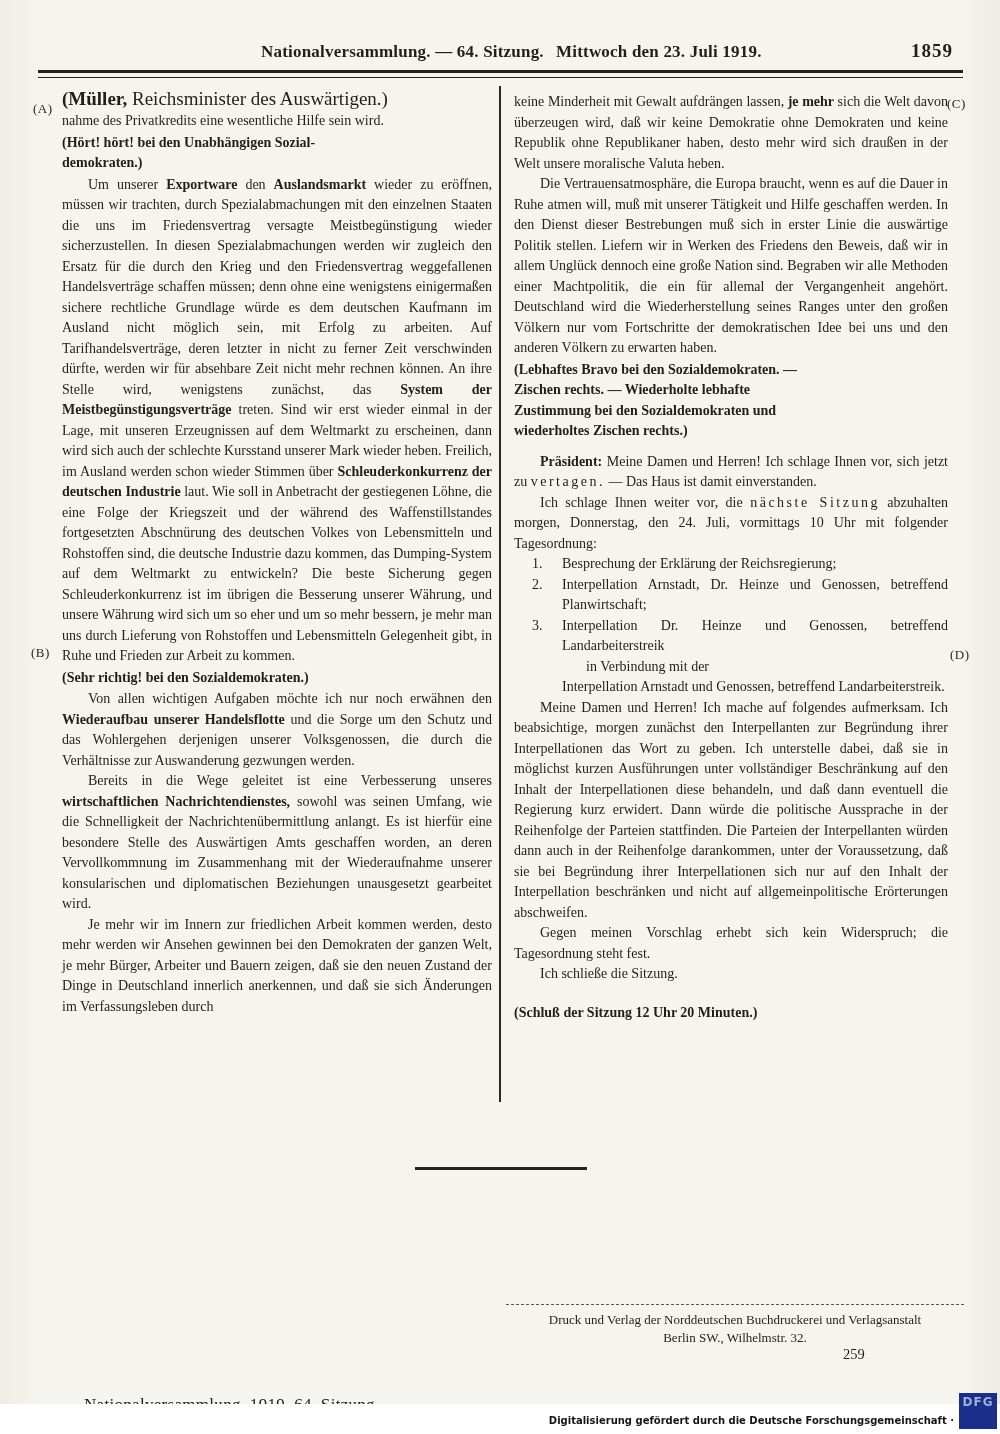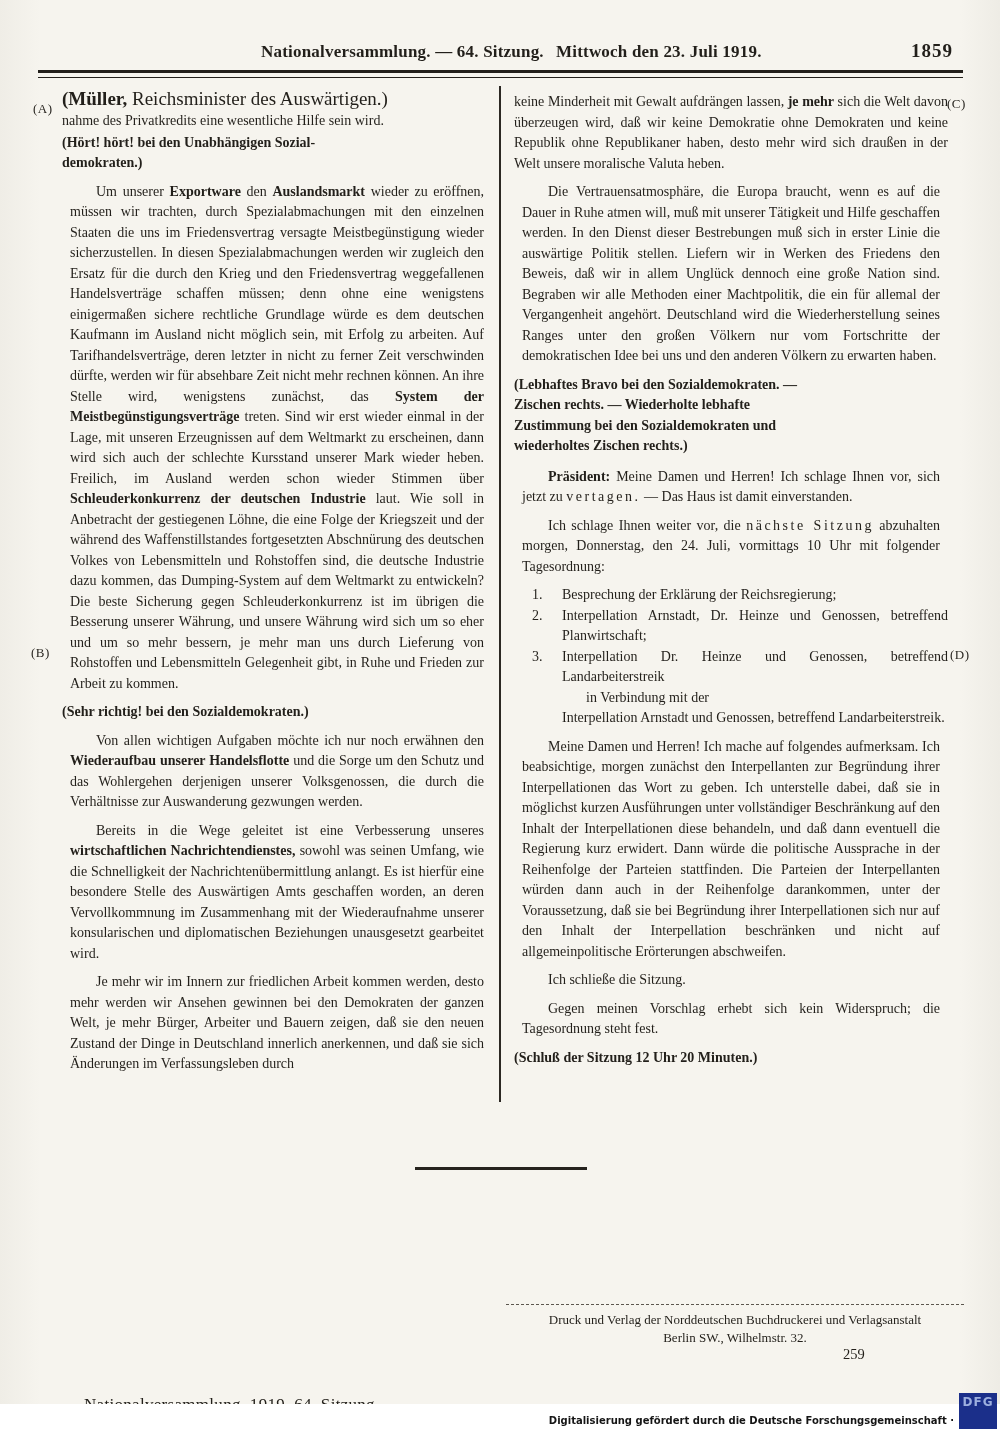--- a/index.html
+++ b/index.html
@@ -21,28 +21,28 @@
   .page-number{position:absolute;left:903px;top:-2px;font-size:19px;letter-spacing:1px;}
   .rule-double{
     position:absolute;top:70px;left:38px;width:925px;height:4px;
     border-top:3px solid #23201b;border-bottom:1px solid #23201b;
   }
   
   .divider{position:absolute;left:499px;top:86px;width:2px;height:1016px;background:#2c2823;}
   .col{position:absolute;top:90px;width:430px;font-size:14px;line-height:20.5px;text-align:justify;hyphens:auto;}
   .col-left{left:62px;}
   .col-right{left:514px;top:92px;width:434px;}
-  .ind{text-indent:26px;margin:8px;}
+  .ind{text-indent:26px;margin:0;}
   p{margin:0;}
   b{font-weight:bold;}
   .center{ text-align:left;white-space:pre-line;margin:1px 0;font-weight:bold;}
   .speaker-note{font-size:19px;line-height:18px;text-align:left;margin-bottom:3px;}
   .sperr{letter-spacing:2.5px;}
   .mt{margin-top:10px;}
-  .mt-lg{margin-top:2px;}
+  .mt-lg{margin-top:18px;}
   
   .margin-label{position:absolute;font-size:13px;letter-spacing:.5px;color:#2a2username;color:#2a2722;}
   .label-a{left:33px;top:101px;}
   .label-b{left:31px;top:645px;}
   .label-c{left:947px;top:96px;}
   .label-d{left:950px;top:647px;}
   
   .agenda{margin:0 0 0 18px;}
   .agenda-row{display:flex;}
   .agenda-num{flex:none;width:30px;}
@@ -124,22 +124,22 @@
         <span class="agenda-num">3.</span>
         <span class="agenda-text">
           <div>Interpellation Dr. Heinze und Genossen, betreffend Landarbeiterstreik</div>
           <div class="agenda-sub-indent">in Verbindung mit der</div>
           <div>Interpellation Arnstadt und Genossen, betreffend Landarbeiterstreik.</div>
         </span>
       </div>
     </div>
 
     <p class="ind">Meine Damen und Herren! Ich mache auf folgendes aufmerksam. Ich beabsichtige, morgen zunächst den Interpellanten zur Begründung ihrer Interpellationen das Wort zu geben. Ich unterstelle dabei, daß sie in möglichst kurzen Ausführungen unter vollständiger Beschränkung auf den Inhalt der Interpellationen diese behandeln, und daß dann eventuell die Regierung kurz erwidert. Dann würde die politische Aussprache in der Reihenfolge der Parteien stattfinden. Die Parteien der Interpellanten würden dann auch in der Reihenfolge darankommen, unter der Voraussetzung, daß sie bei Begründung ihrer Interpellationen sich nur auf den Inhalt der Interpellation beschränken und nicht auf allgemeinpolitische Erörterungen abschweifen.</p>
+    <p class="ind">Gegen meinen Vorschlag erhebt sich kein Widerspruch; die Tagesordnung steht fest.</p>
     <p class="ind">Ich schließe die Sitzung.</p>
-    <p class="ind">Gegen meinen Vorschlag erhebt sich kein Widerspruch; die Tagesordnung steht fest.</p>
     <p class="center mt-lg">(Schluß der Sitzung 12 Uhr 20 Minuten.)</p>
   </div>
 
   <div class="end-rule"></div>
 
   <div class="foot-session">Nationalversammlung. 1919. 64. Sitzung.</div>
   <div class="print-note">
     <div>Druck und Verlag der Norddeutschen Buchdruckerei und Verlagsanstalt</div>
     <div>Berlin SW., Wilhelmstr. 32.</div>
   </div>

